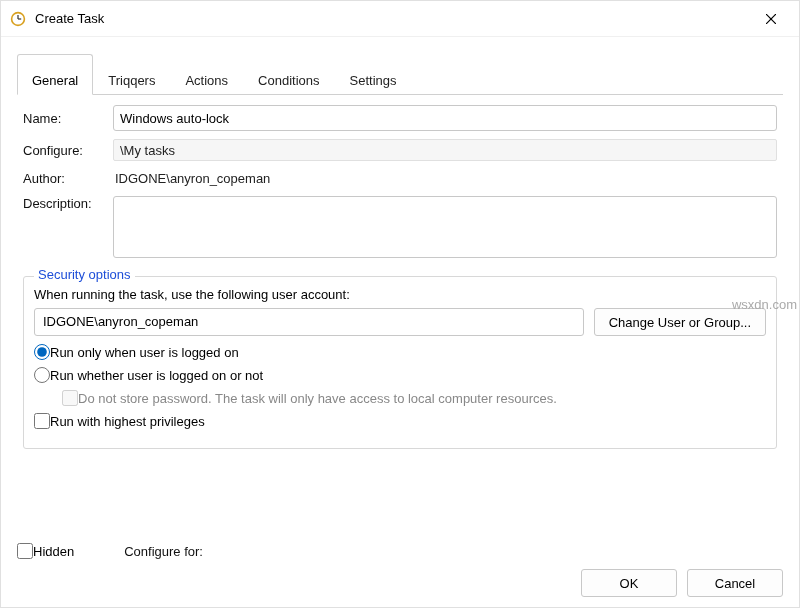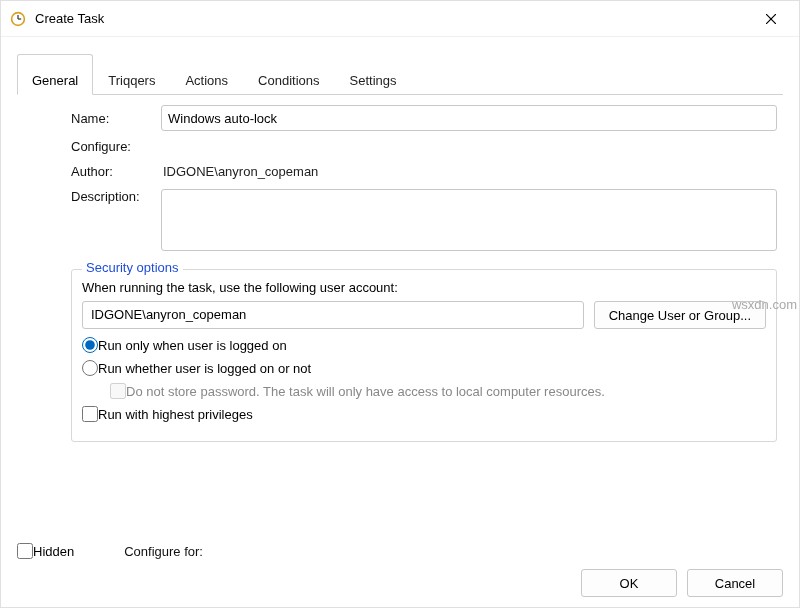--- a/index.html
+++ b/index.html
@@ -60,21 +60,20 @@
   }
   .tab.active {
     border: 1px solid #d0d0d0;
     border-bottom: 1px solid #fff;
     border-radius: 3px 3px 0 0;
     background: #fff;
     color: #000;
   }
   .panel {
     padding: 10px 6px 8px 6px;
-    margin-left: 48px;
   }
   .row {
     display: flex;
     align-items: center;
     margin-bottom: 8px;
   }
   .label {
     width: 90px;
     color: #111;
   }
@@ -244,20 +243,21 @@
       <div class="tab">Settings</div>
     </div>
 
     <div class="panel">
       <div class="row">
         <div class="label">Name:</div>
         <input class="text-input" value="Windows auto-lock" style="">
       </div>
       <div class="row">
         <div class="label">Configure:</div>
+        <div class="readonly-field">\My tasks</div>
       </div>
       <div class="row">
         <div class="label">Author:</div>
         <div class="static-val">IDGONE\anyron_copeman</div>
       </div>
       <div class="row desc-row">
         <div class="label">Description:</div>
         <textarea class="desc-box" style=""></textarea>
       </div>
 

